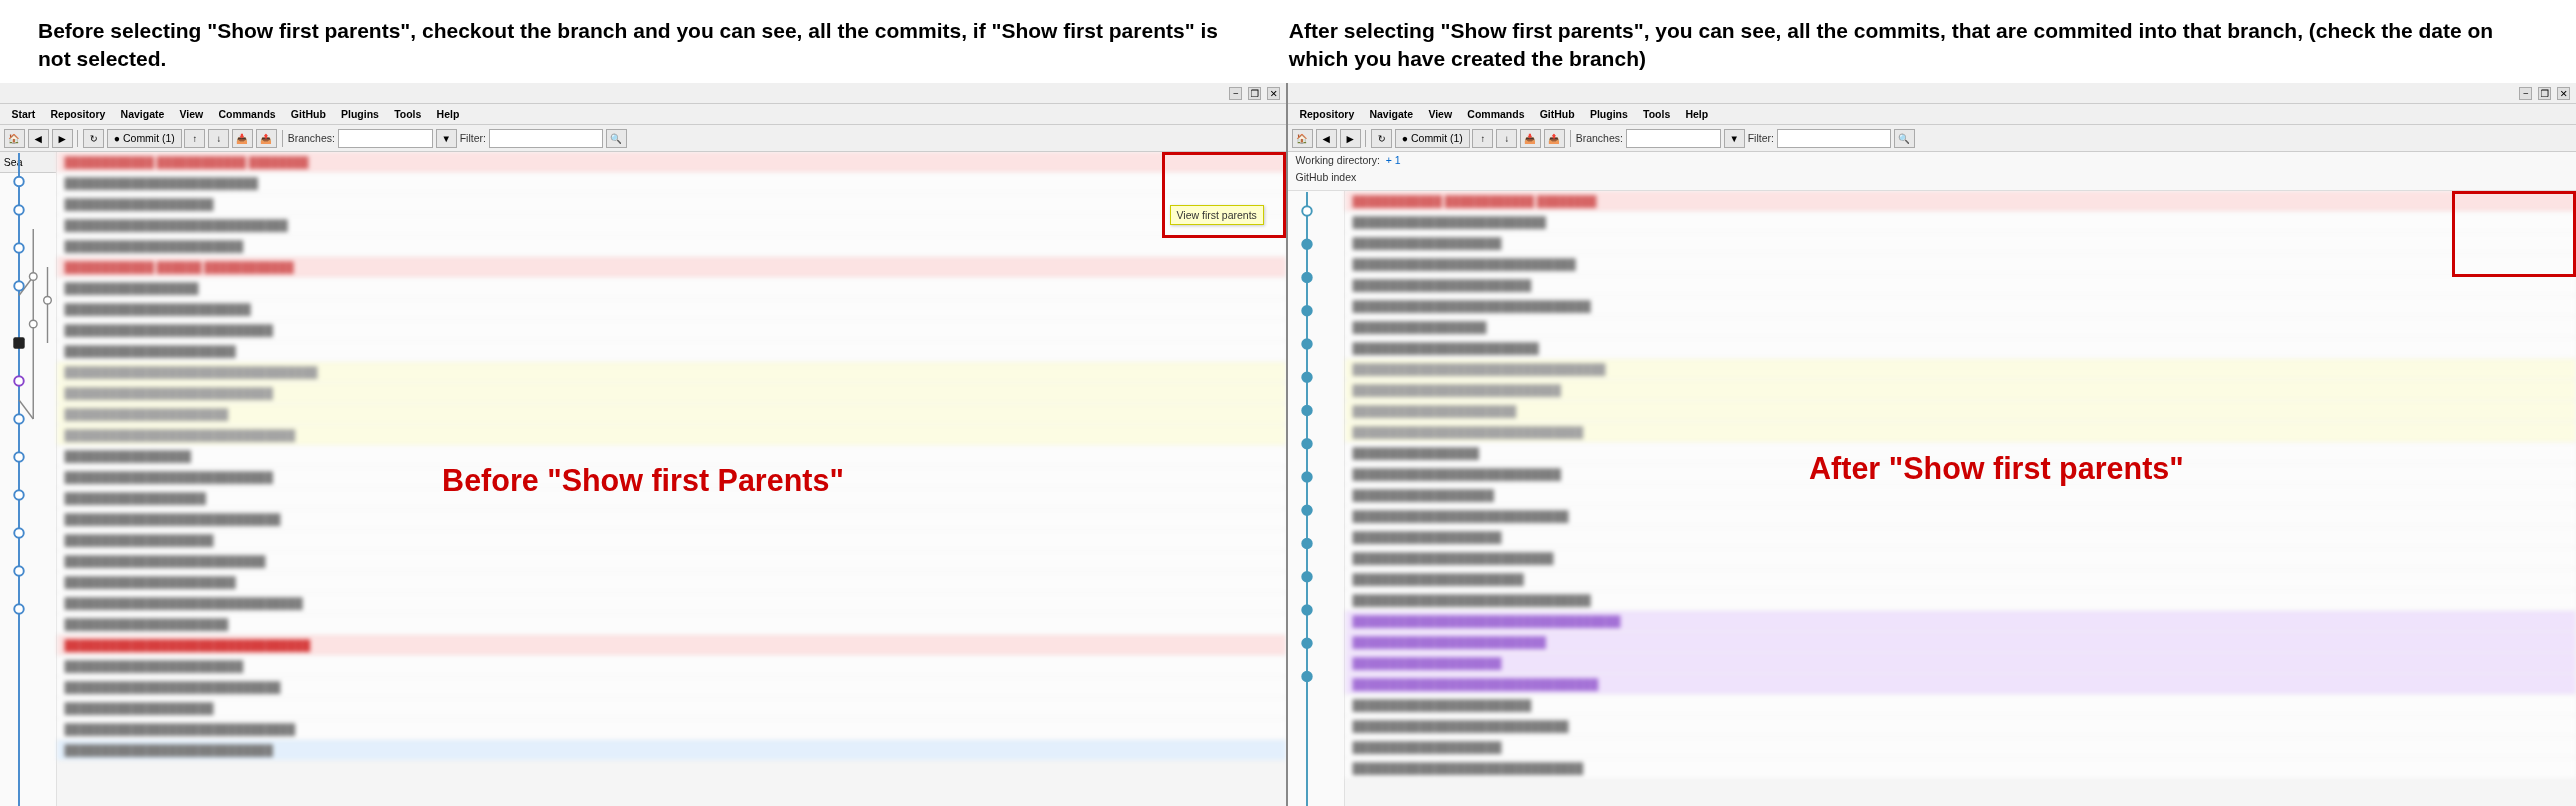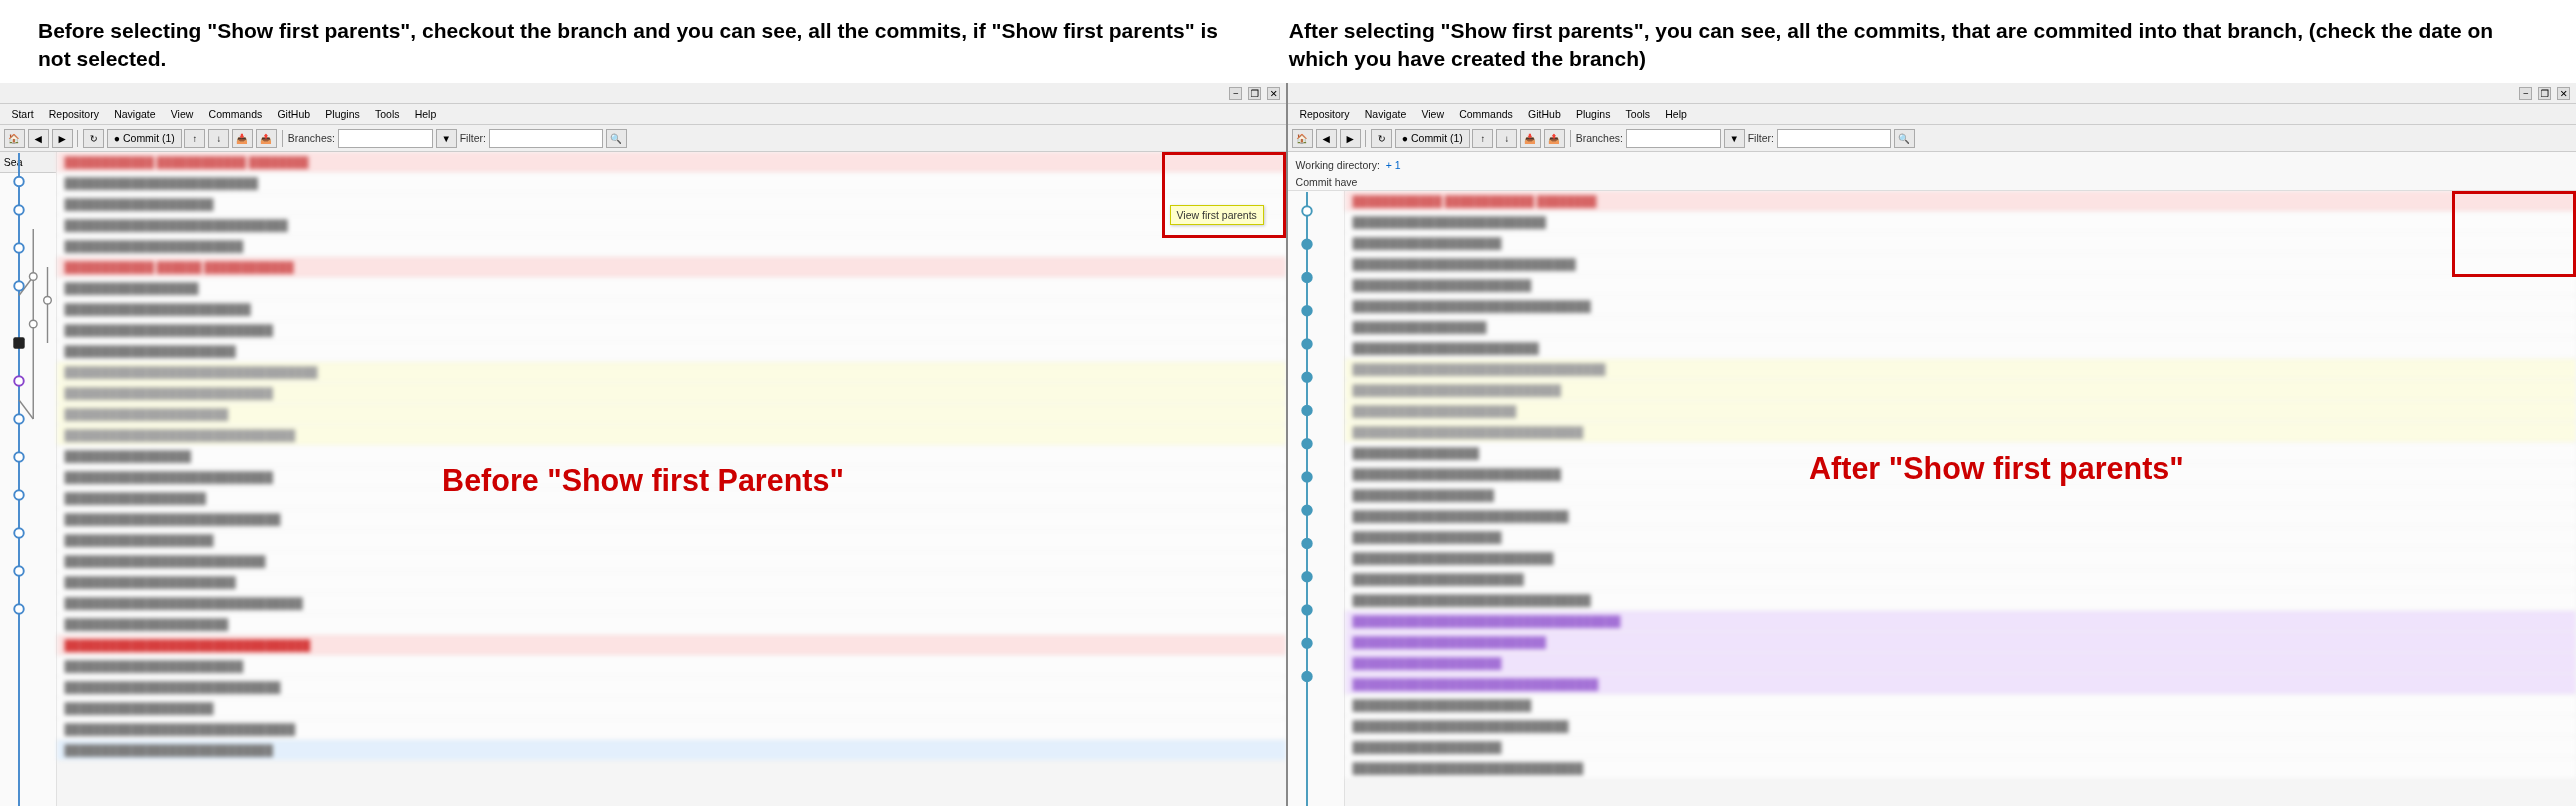--- a/index.html
+++ b/index.html
@@ -97,20 +97,21 @@
       height: 21px;
       padding: 0 3.8px;
       gap: 0;
       font-size: 10.5px;
     }
 
     .menu-item {
       padding: 1.9px 7.6px;
       cursor: pointer;
       white-space: nowrap;
+      font-weight: bold;
     }
 
     
     .toolbar {
       display: flex;
       align-items: center;
       background: #f0f0f0;
       border-bottom: 1px solid #ccc;
       height: 27px;
       padding: 0 3.8px;
@@ -167,21 +168,21 @@
       display: flex;
       flex-direction: column;
       background: #f8f8f8;
       border-bottom: 1px solid #ddd;
       padding: 1.9px 7.6px;
       font-size: 10.5px;
     }
 
     .sub-header-row {
       display: flex;
-      align-items: flex-end;
+      align-items: flex-start;
       gap: 5.7px;
       height: 17px;
     }
 
     .sub-header-label {
       color: #333;
       font-size: 10.5px;
     }
 
     .sub-header-value {
@@ -527,21 +528,21 @@
       <input class="toolbar-input" style="width: 114px;" type="text">
       <div class="toolbar-btn">🔍</div>
     </div>
 
     <div class="sub-header">
       <div class="sub-header-row">
         <span class="sub-header-label">Working directory:</span>
         <span class="sub-header-value">+ 1</span>
       </div>
       <div class="sub-header-row">
-        <span class="sub-header-label">Commit have</span>
+        <span class="sub-header-label">GitHub index</span>
       </div>
     </div>
 
     <div class="main-content" style="flex:1; overflow:hidden; position:relative;">
 
       <div class="graph-col">
         <svg class="graph-lines" width="57" height="667" viewBox="0 0 60 700">
 
           <line x1="20" y1="0" x2="20" y2="700" stroke="#4499bb" stroke-width="2"></line>
 

